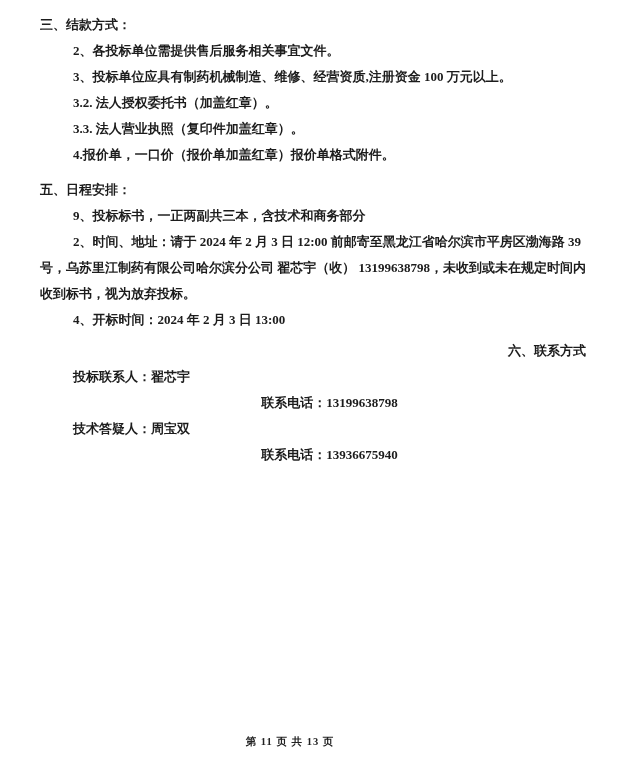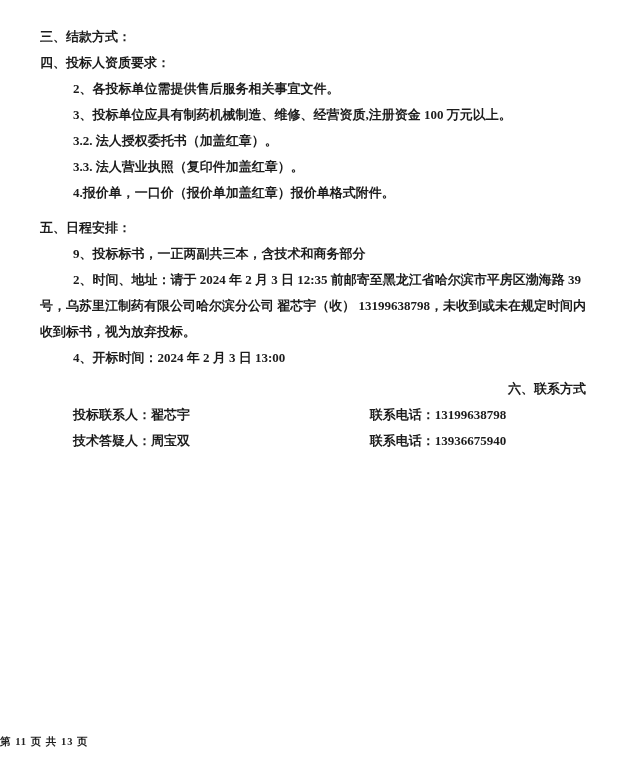--- a/index.html
+++ b/index.html
@@ -10,63 +10,62 @@
     height: 768px;
     background: #ffffff;
     overflow: hidden;
     font-family: "Liberation Serif", "DejaVu Serif", serif;
     font-weight: 700;
     color: #1c1c1c;
   }
   .content {
     position: absolute;
     left: 40px;
-    top: 24px;
+    top: 12px;
     width: 546px;
     font-size: 13px;
     line-height: 26px;
     text-align: left;
   }
   .content p { margin: 0; padding: 0; }
   .heading { text-indent: 0; }
   .para { text-indent: 33px; }
   .gap-lg { margin-top: 9px !important; }
   .gap-sm { margin-top: 5px !important; text-align: right; }
-  .contact-row { display: flex; padding-left: 33px; }
+  .contact-row { display: flex; padding-left: 33px; flex-direction: column; }
   .contact-left { width: 217px; flex: none; }
   .contact-right { flex: 1; text-align: center; }
   .footer {
     position: absolute;
     top: 735px;
     left: 0;
     width: 580px;
-    text-align: left;
+    text-align: center;
     font-size: 10.5px;
     letter-spacing: 1px;
     color: #222222;
   }
 </style>
 </head>
 <body>
 
 <div class="page">
   <div class="content">
 
     <p class="heading">三、结款方式：</p>
 
-    <p class="heading">四、投标人资质要求：</p>
     <p class="para">2、各投标单位需提供售后服务相关事宜文件。</p>
     <p class="para">3、投标单位应具有制药机械制造、维修、经营资质,注册资金 100 万元以上。</p>
     <p class="para">3.2.  法人授权委托书（加盖红章）。</p>
     <p class="para">3.3.  法人营业执照（复印件加盖红章）。</p>
     <p class="para">4.报价单，一口价（报价单加盖红章）报价单格式附件。</p>
 
     <p class="heading gap-lg">五、日程安排：</p>
     <p class="para">9、投标标书，一正两副共三本，含技术和商务部分</p>
-    <p class="para">2、时间、地址：请于 2024 年 2 月 3 日 12:35 前邮寄至黑龙江省哈尔滨市平房区渤海路 39 号，乌苏里江制药有限公司哈尔滨分公司 翟芯宇（收） 13199638798，未收到或未在规定时间内收到标书，视为放弃投标。</p>
+    <p class="para">2、时间、地址：请于 2024 年 2 月 3 日 12:00 前邮寄至黑龙江省哈尔滨市平房区渤海路 39 号，乌苏里江制药有限公司哈尔滨分公司 翟芯宇（收） 13199638798，未收到或未在规定时间内收到标书，视为放弃投标。</p>
     <p class="para">4、开标时间：2024 年 2 月 3 日 13:00</p>
 
     <p class="heading gap-sm">六、联系方式</p>
 
     <div class="contact-row">
       <span class="contact-left"><span>投标联系人：</span><span>翟芯宇</span></span>
       <span class="contact-right"><span>联系电话：</span><span>13199638798</span></span>
     </div>
     <div class="contact-row">
       <span class="contact-left"><span>技术答疑人：</span><span>周宝双</span></span>

